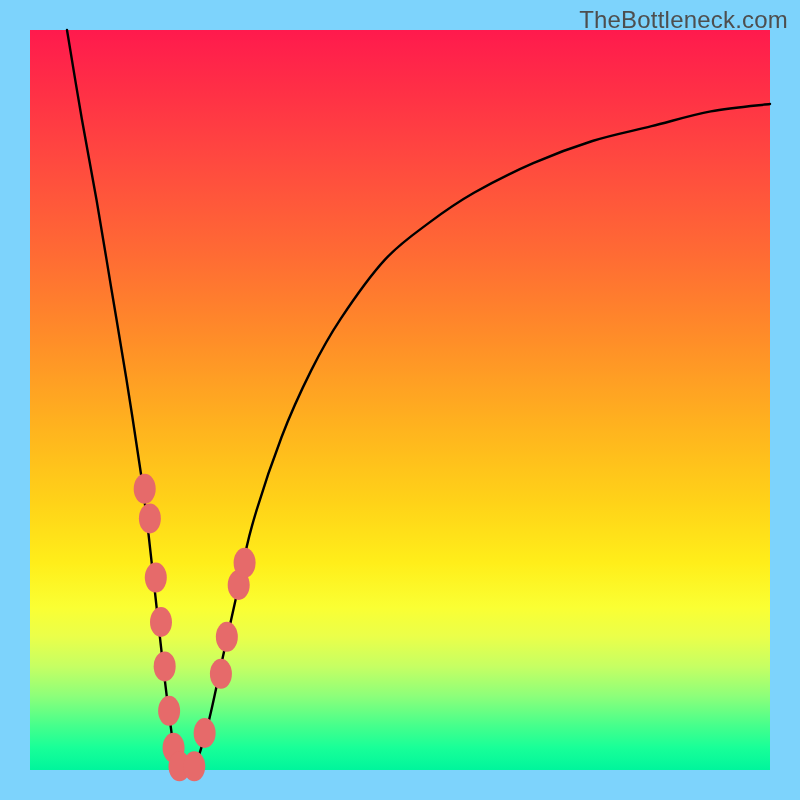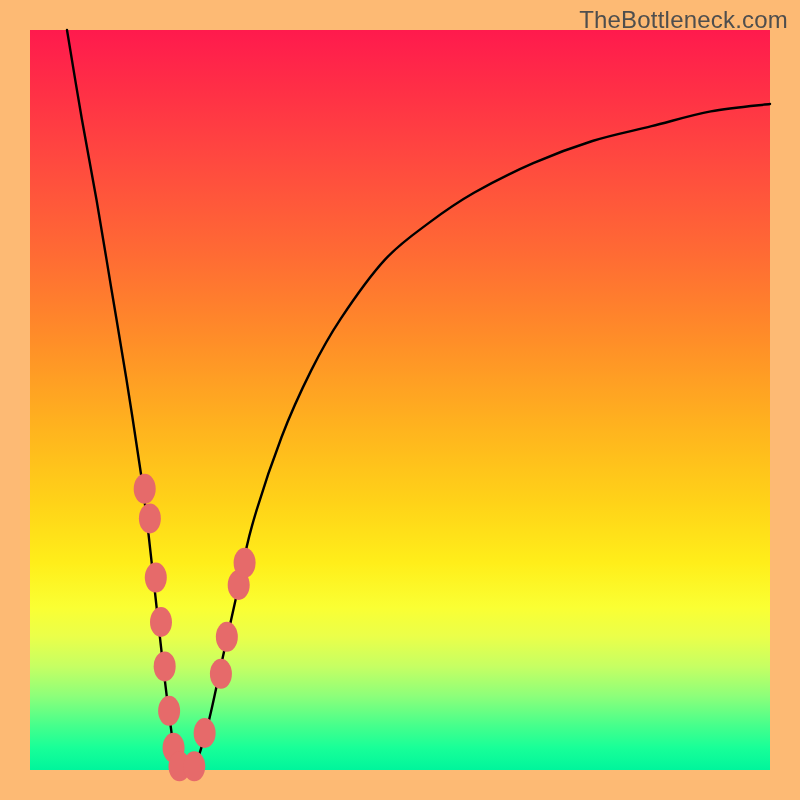--- a/index.html
+++ b/index.html
@@ -10,21 +10,21 @@
     overflow: hidden;
     background: #000;
     font-family: Arial, Helvetica, sans-serif;
   }
   .frame {
     position: absolute;
     left: 0;
     top: 0;
     width: 800px;
     height: 800px;
-    background: #fdba74;
+    background: #7dd3fc;
   }
   .plot-area {
     position: absolute;
     left: 30px;
     top: 30px;
     width: 740px;
     height: 740px;
     
     background: linear-gradient(to bottom,
       #ff1a4d 0%,

